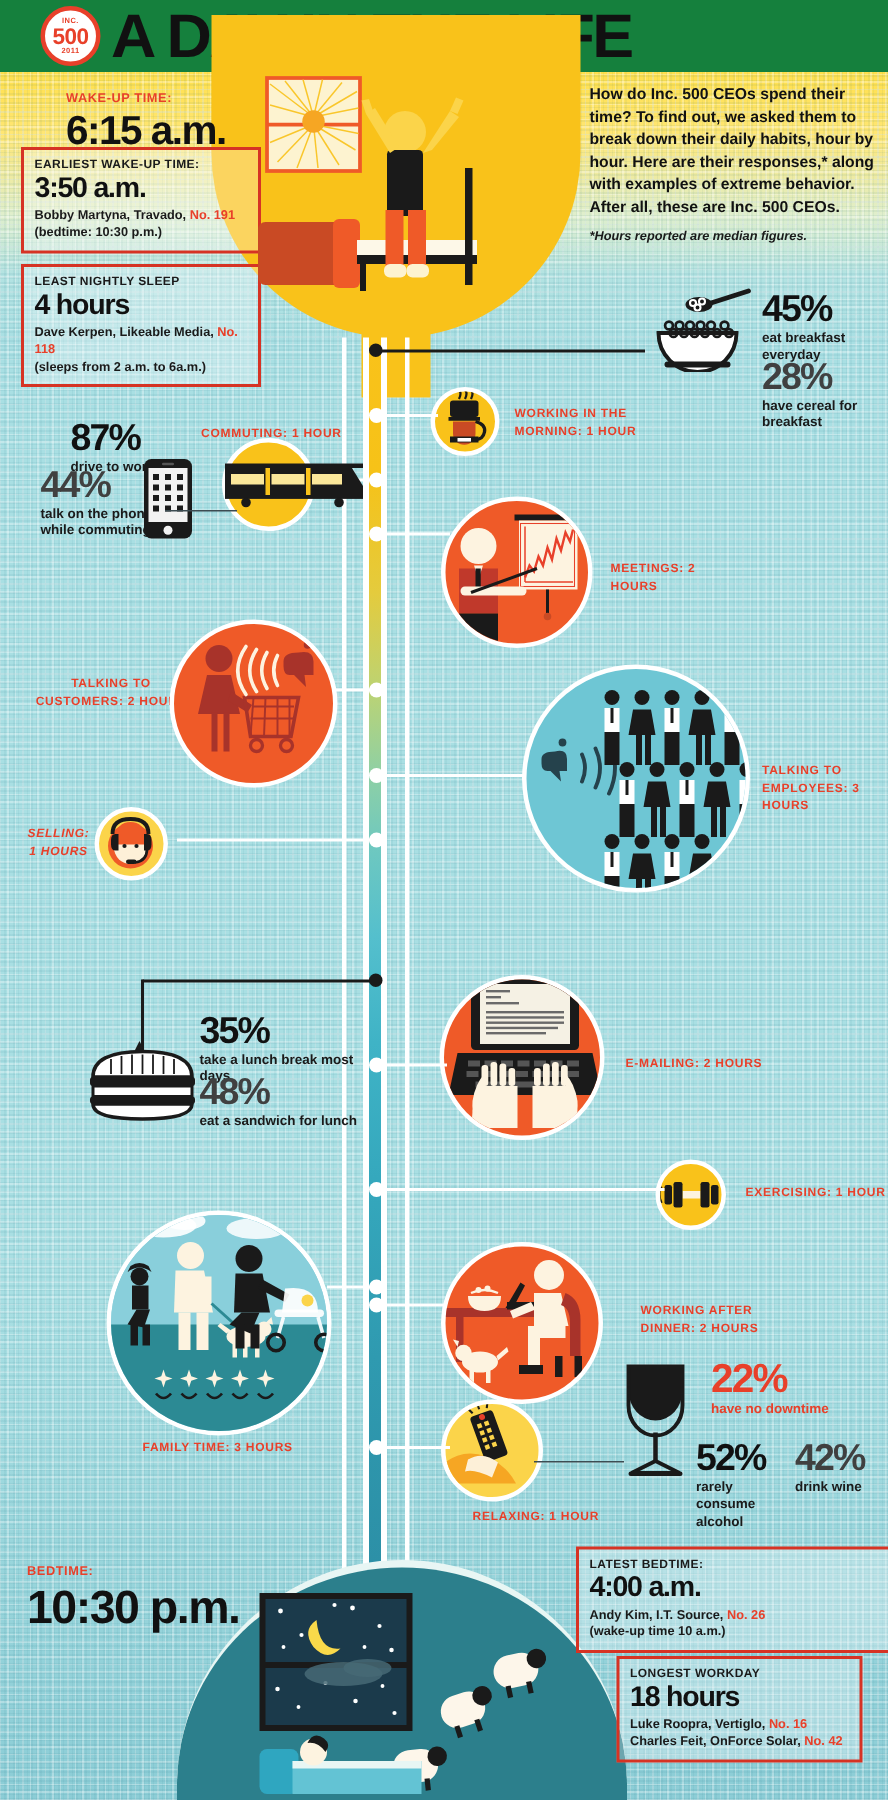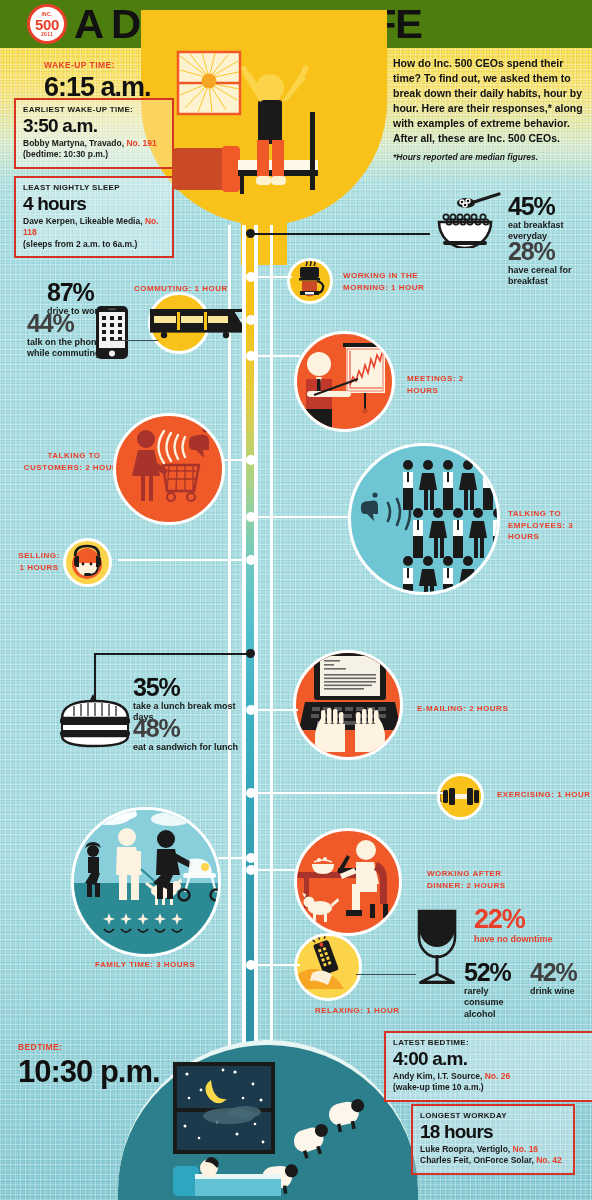--- a/index.html
+++ b/index.html
@@ -6,21 +6,21 @@
   html,body { background:#ffffff; }
   body {
     font-family:"Liberation Sans", sans-serif;
     width:592px; height:1200px;
     position:relative; overflow:hidden;
   }
 
   #poster { position:absolute; inset:0; width:592px; height:1200px; overflow:hidden; background:#fff; }
 
   
-  .header { position:absolute; left:0; top:0; width:592px; height:48px; background:#4d7c0f; }
+  .header { position:absolute; left:0; top:0; width:592px; height:48px; background:#15803d; }
   .inc-logo {
     position:absolute; left:27px; top:4px; width:40px; height:40px;
     border-radius:50%; border:3px solid #e8402a; background:#fff;
     display:flex; flex-direction:column; align-items:center; justify-content:center;
     line-height:1;
   }
   .inc-logo .l1 { font-size:5px; font-weight:bold; color:#e8402a; letter-spacing:.3px; }
   .inc-logo .l2 { font-size:15px; font-weight:bold; color:#e8402a; letter-spacing:-.4px; }
   .inc-logo .l3 { font-size:5px; font-weight:bold; color:#e8402a; letter-spacing:.3px; }
   .title {
@@ -463,21 +463,21 @@
       <path d="M13 21 q2 -11 11 -11 q9 0 11 11 q1 4 -2 4 h-18 q-3 0 -2 -4z" fill="#ef5a28"></path>
       <path d="M11 22 q0 -4 3 -4 h2 v11 h-2 q-3 0 -3 -4z" fill="#1a1a1a"></path>
       <path d="M38 22 q0 -4 -3 -4 h-2 v11 h2 q3 0 3 -4z" fill="#1a1a1a"></path>
       <path d="M12 18 q0 -10 12 -10 q12 0 12 10" fill="none" stroke="#1a1a1a" stroke-width="2.6"></path>
       <path d="M35 28 q0 8 -8 9" fill="none" stroke="#1a1a1a" stroke-width="1.8"></path>
       <rect x="21" y="35" width="7" height="3" rx="1.5" fill="#1a1a1a"></rect>
       <circle cx="20" cy="26" r="1.4" fill="#1a1a1a"></circle>
       <circle cx="28" cy="26" r="1.4" fill="#1a1a1a"></circle>
     </svg>
   </div>
-  <div class="slabel" style="left:16px; top:550px; width:46px; text-align:center;">SELLING: 1 HOURS</div>
+  <div class="slabel" style="left:16px; top:550px; width:46px; text-align:center;font-style:italic;">SELLING: 1 HOURS</div>
 
   <div class="node dark" style="left:246px; top:649px;"></div>
   <div class="connector dark" style="left:95px; top:653px; width:155px;"></div>
   <div style="position:absolute; left:94px; top:653px; width:1.5px; height:48px; background:#1a1a1a; z-index:5;"></div>
   <div style="position:absolute; left:54px; top:692px; width:82px; height:62px; z-index:4;">
     <svg width="82" height="62" viewBox="0 0 82 62">
       <path d="M39 2 l3 6 l-3 6 l-3 -6z" fill="#1a1a1a"></path>
       <path d="M8 26 q0 -17 33 -17 q33 0 33 17 z" fill="#fff" stroke="#1a1a1a" stroke-width="2.4"></path>
       <g stroke="#1a1a1a" stroke-width="1.2">
         <line x1="20" y1="24" x2="20" y2="14"></line>

